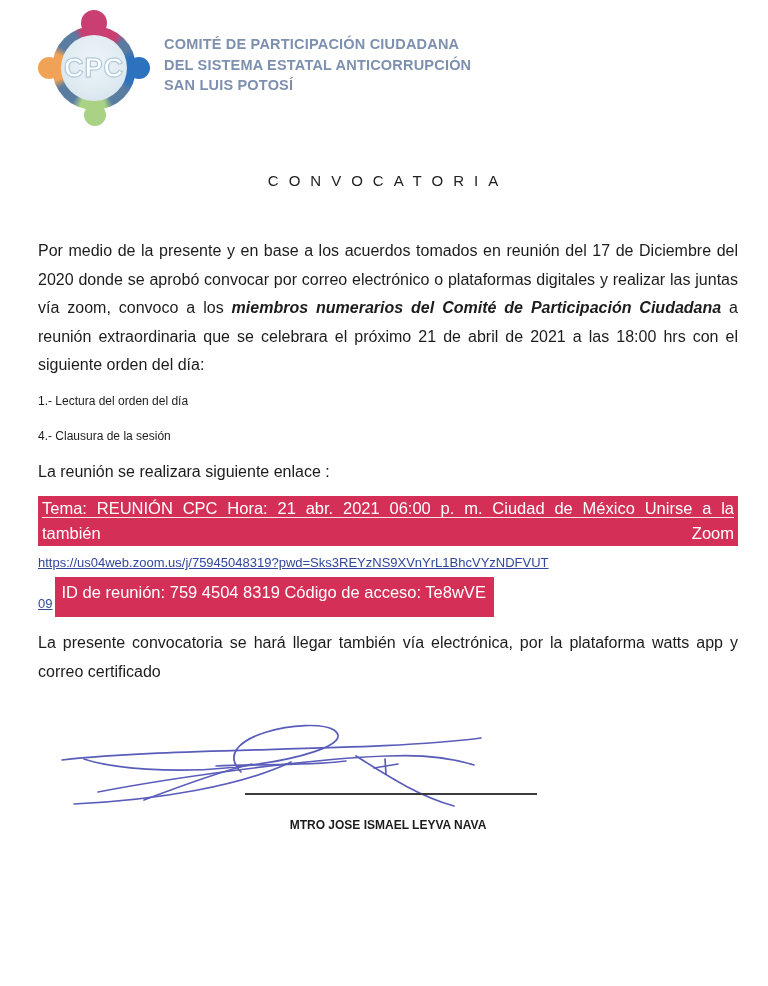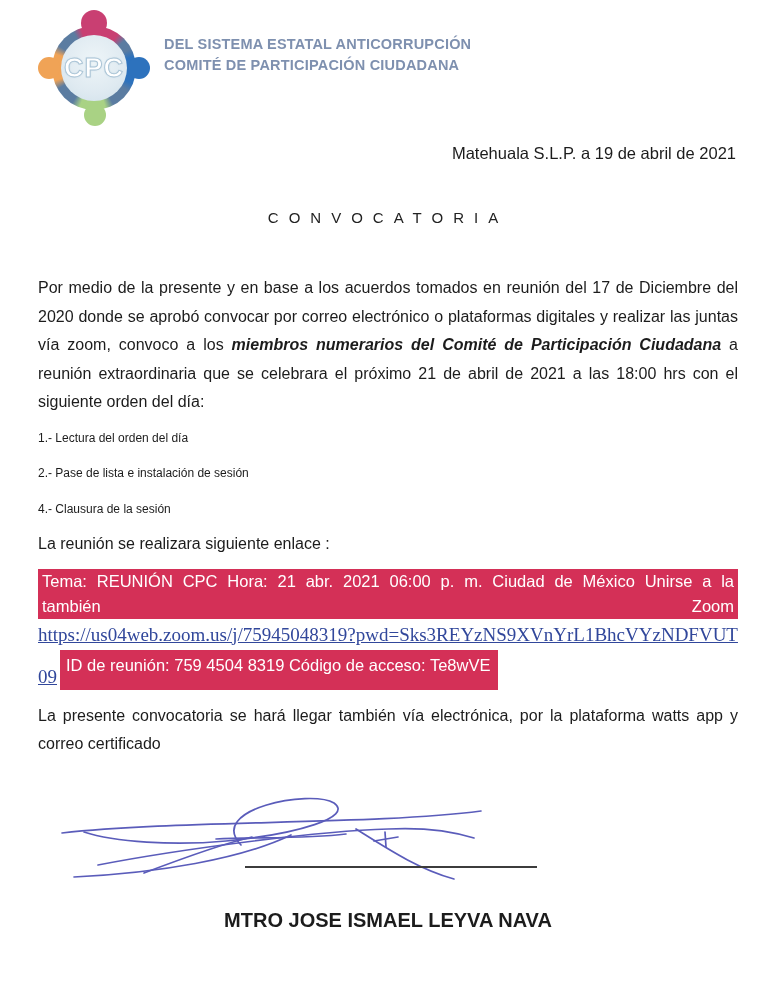--- a/index.html
+++ b/index.html
@@ -45,69 +45,68 @@
   .para{font-size:16px;line-height:28.5px;text-align:justify;}
   .intro{margin-top:48px;}
   .intro .emph{font-weight:700;font-style:italic;}
   .agenda-item{margin-top:7px;font-size:12px;line-height:28.5px;text-align:justify;}
   .link-intro{margin-top:7px;font-size:16px;line-height:28.5px;}
 
   
   .zoom-block{margin-top:10px;font-size:16.5px;}
   .hl{background:var(--highlight);color:#fff;}
   .hl-line1{display:block;padding:3px 4px;text-align:justify;text-align-last:justify;
-    text-decoration-color:rgba(255,255,255,.85);text-underline-offset:3px;}
+    text-decoration:underline;text-decoration-color:rgba(255,255,255,.85);text-underline-offset:3px;}
   .hl-line2{display:flex;justify-content:space-between;padding:3px 4px;}
   .url-line{display:block;margin-top:2px;line-height:27px;}
-  .url-line a, .url-prefix{color:var(--link);text-decoration:underline;font-size:19px;word-break:break-all;font-family:Liberation Serif, serif;}
+  .url-line a, .url-prefix{color:var(--link);text-decoration:underline;font-size:13px;word-break:break-all;}
   .id-row{margin-top:1px;display:flex;align-items:flex-end;line-height:27px;}
   .id-hl{background:var(--highlight);color:#fff;padding:2px 8px 11px 6px;margin-left:3px;}
 
   .closing{margin-top:12px;}
 
   
   .sig-area{position:relative;height:100px;margin-top:26px;}
   .salutation{position:absolute;left:0;right:0;top:20px;text-align:center;font-size:16.5px;color:#222;}
   .sig-svg{position:absolute;left:18px;top:2px;width:440px;height:100px;}
   .sig-line{position:absolute;left:207px;top:81px;width:292px;border-top:2px solid #3c3c3c;}
-  .sig-name{margin-top:24px;text-align:center;font-size:20px;font-weight:600;}
+  .sig-name{margin-top:6px;text-align:center;font-size:12px;font-weight:600;}
 </style>
 </head>
 <body>
 
 <div class="page">
 
   <div class="header">
     <div class="logo">
       <span class="dot dot-top-body"></span>
       <span class="dot dot-top"></span>
       <div class="ring">
         <div class="ring-inner">
           <span class="acronym">CPC</span>
         </div>
       </div>
       <span class="dot dot-left"></span>
       <span class="dot dot-right"></span>
       <span class="dot dot-bottom"></span>
     </div>
     <div class="org-name">
+      <div>COMITÉ DE PARTICIPACIÓN CIUDADANA</div>
       <div>DEL SISTEMA ESTATAL ANTICORRUPCIÓN</div>
-      <div>COMITÉ DE PARTICIPACIÓN CIUDADANA</div>
+      <div>SAN LUIS POTOSÍ</div>
     </div>
   </div>
 
-  <div class="dateline">Matehuala S.L.P. a 19 de abril de 2021</div>
 
   <div class="doc-title">CONVOCATORIA</div>
 
   <p class="para intro"><span>Por medio de la presente y en base a los acuerdos tomados en reunión del 17 de Diciembre del 2020 donde se aprobó convocar por correo electrónico o plataformas digitales y realizar las juntas vía zoom, convoco a los </span><span class="emph">miembros numerarios del Comité de Participación Ciudadana</span><span> a reunión extraordinaria que se celebrara el próximo 21 de abril de 2021 a las 18:00 hrs con el siguiente orden del día:</span></p>
 
   <div class="agenda">
     <div class="agenda-item">1.- Lectura del orden del día</div>
-    <div class="agenda-item">2.- Pase de lista e instalación de sesión</div>
     <div class="agenda-item">4.- Clausura de la sesión</div>
   </div>
 
   <div class="link-intro">La reunión se realizara siguiente enlace :</div>
 
   <div class="zoom-block">
     <span class="hl hl-line1">Tema: REUNIÓN CPC Hora: 21 abr. 2021 06:00 p. m. Ciudad de México Unirse a la</span>
     <div class="hl hl-line2">
       <span>también</span>
       <span>Zoom</span>

